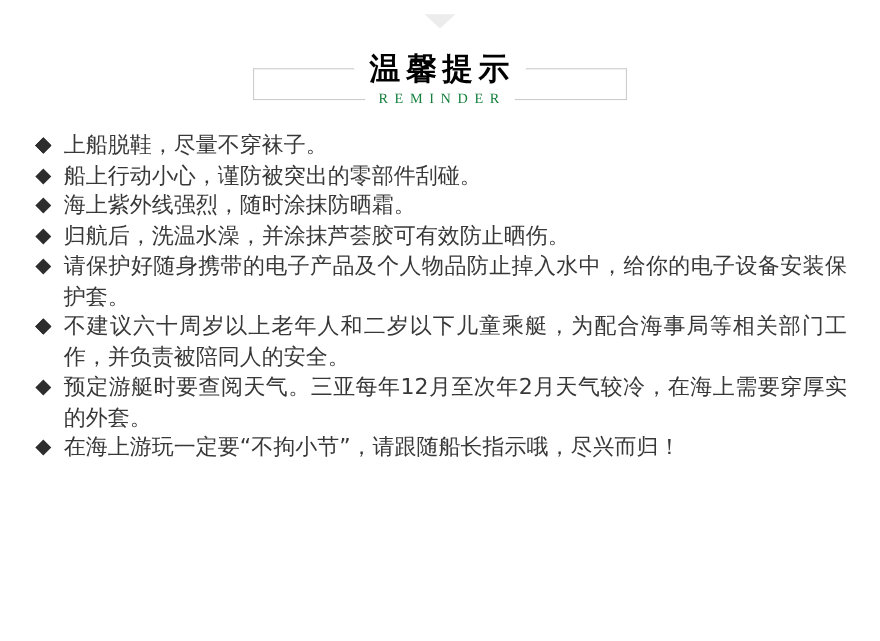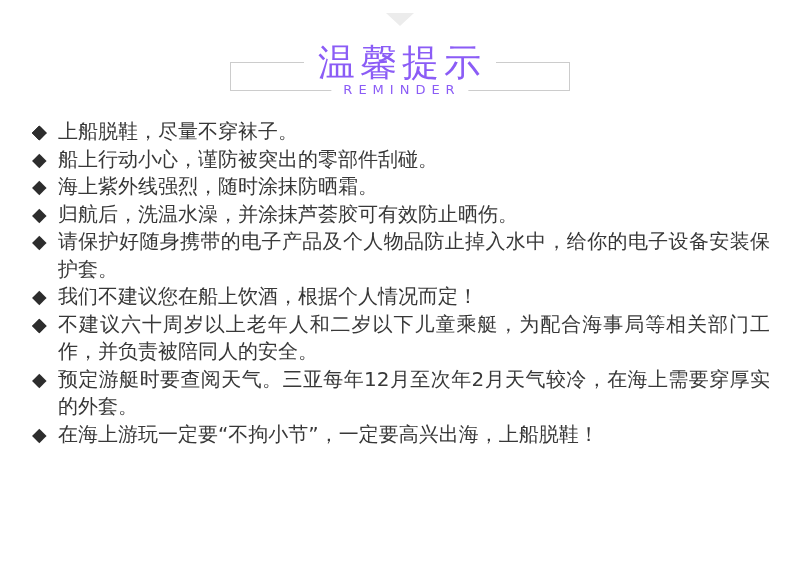--- a/index.html
+++ b/index.html
@@ -34,39 +34,40 @@
     margin: 36px auto 0 auto;
     border: 1px solid #cccccc;
   }
   .title {
     position: absolute;
     top: 0;
     left: 50%;
     transform: translate(-50%, -50%);
     background: #ffffff;
     padding: 0 10px 0 14px;
-    font-size: 37px;
-    font-weight: normal;
+    font-size: 28px;
+    font-weight: bold;
     letter-spacing: 5px;
-    color: #8b5cf6;
+    color: #000000;
     white-space: nowrap;
     line-height: 1.1;
   }
   .subtitle {
     position: absolute;
     bottom: 0;
     left: 50%;
     transform: translate(-50%, 50%);
     background: #ffffff;
     padding: 0 8px 0 12px;
     font-size: 13px;
     letter-spacing: 6px;
-    color: #8b5cf6;
+    color: #15803d;
     white-space: nowrap;
     line-height: 1.2;
+    font-family: Liberation Serif, serif;
   }
   
   .list {
     list-style: none;
     margin: 27px 30px 0 32px;
   }
   .list li {
     position: relative;
     padding-left: 26px;
     font-size: 20px;
@@ -98,20 +99,20 @@
 
   <ul class="list">
     <li><span class="bullet">◆</span></li>
     <li><span class="bullet">◆</span></li>
     <li><span class="bullet">◆</span></li>
     <li><span class="bullet">◆</span><span>上船脱鞋，尽量不穿袜子。</span></li>
     <li><span class="bullet">◆</span><span>船上行动小心，谨防被突出的零部件刮碰。</span></li>
     <li><span class="bullet">◆</span><span>海上紫外线强烈，随时涂抹防晒霜。</span></li>
     <li><span class="bullet">◆</span><span>归航后，洗温水澡，并涂抹芦荟胶可有效防止晒伤。</span></li>
     <li><span class="bullet">◆</span><span>请保护好随身携带的电子产品及个人物品防止掉入水中，给你的电子设备安装保护套。</span></li>
-    <li><span class="bullet">◆</span><span>我们不建议您在船上饮酒，根据个人情况而定！</span></li>
+    <li><span class="bullet">◆</span></li>
     <li><span class="bullet">◆</span></li>
     <li><span class="bullet">◆</span><span>不建议六十周岁以上老年人和二岁以下儿童乘艇，为配合海事局等相关部门工作，并负责被陪同人的安全。</span></li>
     <li><span class="bullet">◆</span><span>预定游艇时要查阅天气。三亚每年12月至次年2月天气较冷，在海上需要穿厚实的外套。</span></li>
-    <li><span class="bullet">◆</span><span>在海上游玩一定要“不拘小节”，一定要高兴出海，上船脱鞋！</span></li>
+    <li><span class="bullet">◆</span><span>在海上游玩一定要“不拘小节”，请跟随船长指示哦，尽兴而归！</span></li>
   </ul>
 
 </div>
 
 </body></html>

